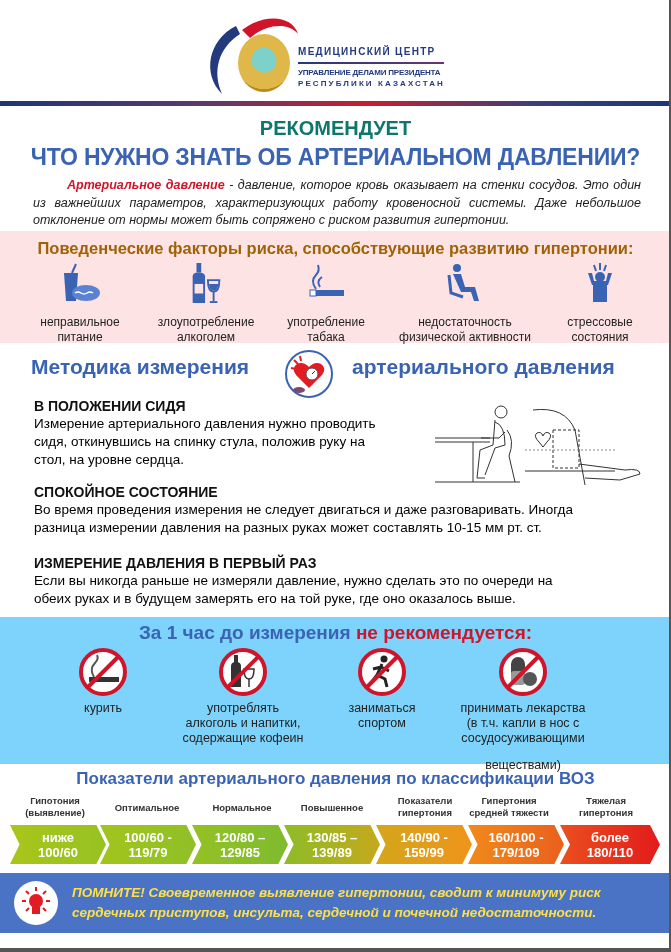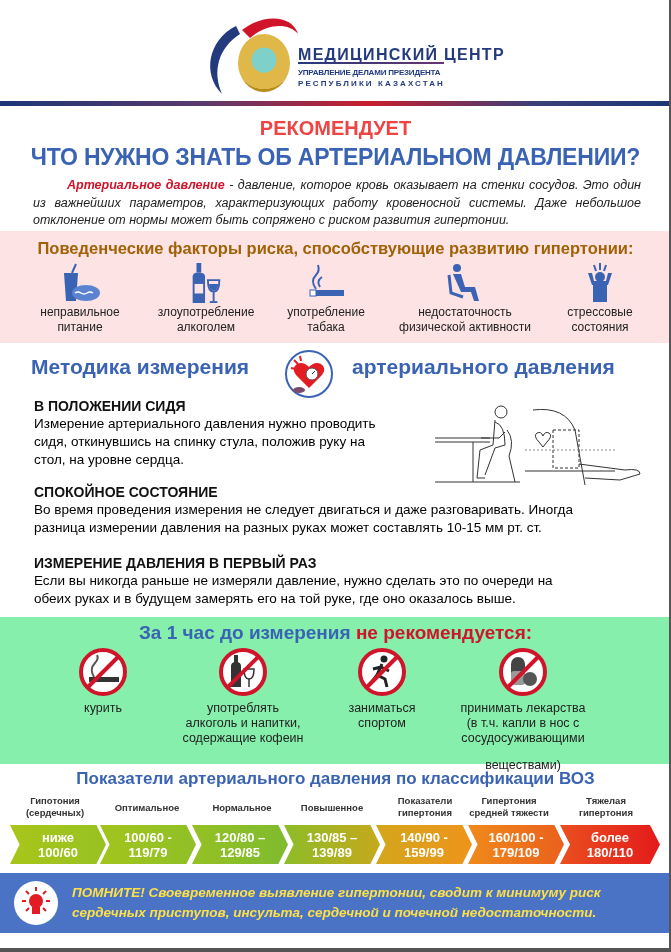--- a/index.html
+++ b/index.html
@@ -5,51 +5,51 @@
   * { box-sizing: border-box; margin: 0; padding: 0; }
   html, body { width: 671px; height: 952px; background: #ffffff; overflow: hidden; }
   body { font-family: "Liberation Sans", sans-serif; position: relative; color: #1a1a1a; }
 
   
   .header { position: absolute; left: 0; top: 0; width: 671px; height: 104px; background: #fff; }
   .logo-wrap { position: absolute; left: 200px; top: 12px; width: 260px; height: 90px; }
   .logo-arc { position: absolute; left: 0; top: 0; }
   .emblem { position: absolute; left: 38px; top: 22px; width: 52px; height: 58px; border-radius: 50%;
             background: radial-gradient(circle at 50% 45%, #7ed1c9 0 30%, #e0b84a 31% 70%, #b88a1c 71% 100%); }
-  .org-name { position: absolute; left: 98px; top: 34px; font-size: 16px; font-weight: bold; color: #233a7d; letter-spacing: 1.3px; white-space: nowrap; }
+  .org-name { position: absolute; left: 98px; top: 34px; font-size: 10px; font-weight: bold; color: #233a7d; letter-spacing: 1.3px; white-space: nowrap; }
   .org-rule { position: absolute; left: 98px; top: 50px; width: 146px; height: 2px; background: linear-gradient(90deg,#233a7d,#6b3470); }
   .org-sub1 { position: absolute; left: 98px; top: 56px; font-size: 8px; font-weight: bold; color: #233a7d; white-space: nowrap; letter-spacing: -0.2px; }
   .org-sub2 { position: absolute; left: 98px; top: 67px; font-size: 8px; font-weight: bold; color: #233a7d; white-space: nowrap; letter-spacing: 2.1px; }
   .header-bar { position: absolute; left: 0; top: 101px; width: 671px; height: 5px;
                 background: linear-gradient(90deg,#1d3677 0%,#5a3a6d 30%,#c81e2e 55%,#3a3f7a 80%,#1d3677 100%); }
 
   
-  .rec-title { position: absolute; left: 0; top: 117px; width: 671px; text-align: center; font-size: 20px; font-weight: bold; color: #ef4444; }
+  .rec-title { position: absolute; left: 0; top: 117px; width: 671px; text-align: center; font-size: 20px; font-weight: bold; color: #0f766e; }
   .main-title { position: absolute; left: 0; top: 144px; width: 671px; text-align: center; font-size: 23px; font-weight: bold; color: #3a63b4; letter-spacing: -0.2px; }
   .intro { position: absolute; left: 33px; top: 177px; width: 608px; font-size: 12.5px; font-style: italic; line-height: 17.5px; text-align: justify; color: #222; }
   .intro .hl { color: #d0142a; font-weight: bold; }
   .intro .indent { display: inline-block; width: 34px; }
 
   
   .risk { position: absolute; left: 0; top: 231px; width: 671px; height: 112px; background: #fde3e3; }
   .risk-title { position: absolute; left: 0; top: 8px; width: 671px; text-align: center; font-size: 16.5px; font-weight: bold; color: #a16207; }
   .risk-item { position: absolute; top: 32px; text-align: center; }
   .risk-icon { display: block; margin: 0 auto; height: 40px; }
-  .risk-label { display: block; font-size: 12px; line-height: 14.5px; color: #222; margin-top: 2px; }
+  .risk-label { display: block; font-size: 12px; line-height: 14.5px; color: #222; margin-top: 12px; }
 
   
   .method-left { position: absolute; left: 31px; top: 355px; font-size: 21px; font-weight: bold; color: #3a63b4; }
   .method-right { position: absolute; left: 352px; top: 355px; font-size: 21px; font-weight: bold; color: #3a63b4; }
   .method-icon { position: absolute; left: 285px; top: 350px; width: 48px; height: 48px; border-radius: 50%; border: 2px solid #3a63b4; background: #fff; }
   .sec-h { position: absolute; left: 34px; font-size: 14px; font-weight: bold; color: #111; }
   .sec-p { position: absolute; left: 34px; font-size: 13.5px; line-height: 18px; color: #000000; }
   .illus { position: absolute; left: 435px; top: 400px; }
 
   
-  .notrec { position: absolute; left: 0; top: 617px; width: 671px; height: 147px; background: #86efac; }
+  .notrec { position: absolute; left: 0; top: 617px; width: 671px; height: 147px; background: #7dd3fc; }
   .notrec-title { position: absolute; left: 0; top: 5px; width: 671px; text-align: center; font-size: 19px; font-weight: bold; }
   .notrec-title .blue { color: #3a63b4; }
   .notrec-title .red { color: #d0142a; }
   .nr-item { position: absolute; top: 30px; text-align: center; }
   .nr-icon { display: block; margin: 0 auto; }
   .nr-label { display: block; font-size: 12.5px; line-height: 15px; color: #222; margin-top: 4px; }
 
   
   .who-title { position: absolute; left: 0; top: 769px; width: 671px; text-align: center; font-size: 17px; font-weight: bold; color: #3a63b4; }
   .who-cat { position: absolute; top: 795px; width: 90px; text-align: center; font-size: 9.5px; font-weight: bold; color: #333; line-height: 12px; }
@@ -248,21 +248,21 @@
     <span class="nr-label" style="margin-top:0">(в т.ч. капли в нос с</span>
     <span class="nr-label" style="margin-top:0">сосудосуживающими</span>
     <span class="nr-label" style="margin-top:12px">веществами)</span>
   </div>
 </div>
 
 <div class="who-title">Показатели артериального давления по классификации ВОЗ</div>
 
 <div class="who-cat" style="left:10px;">
     <div>Гипотония</div>
-    <div>(сердечных)</div>
+    <div>(выявление)</div>
   </div>
 <div class="who-cat" style="left:102px;top:802px;">
     <div>Оптимальное</div>
   </div>
 <div class="who-cat" style="left:197px;top:802px;">
     <div>Нормальное</div>
   </div>
 <div class="who-cat" style="left:287px;top:802px;">
     <div>Повышенное</div>
   </div>

